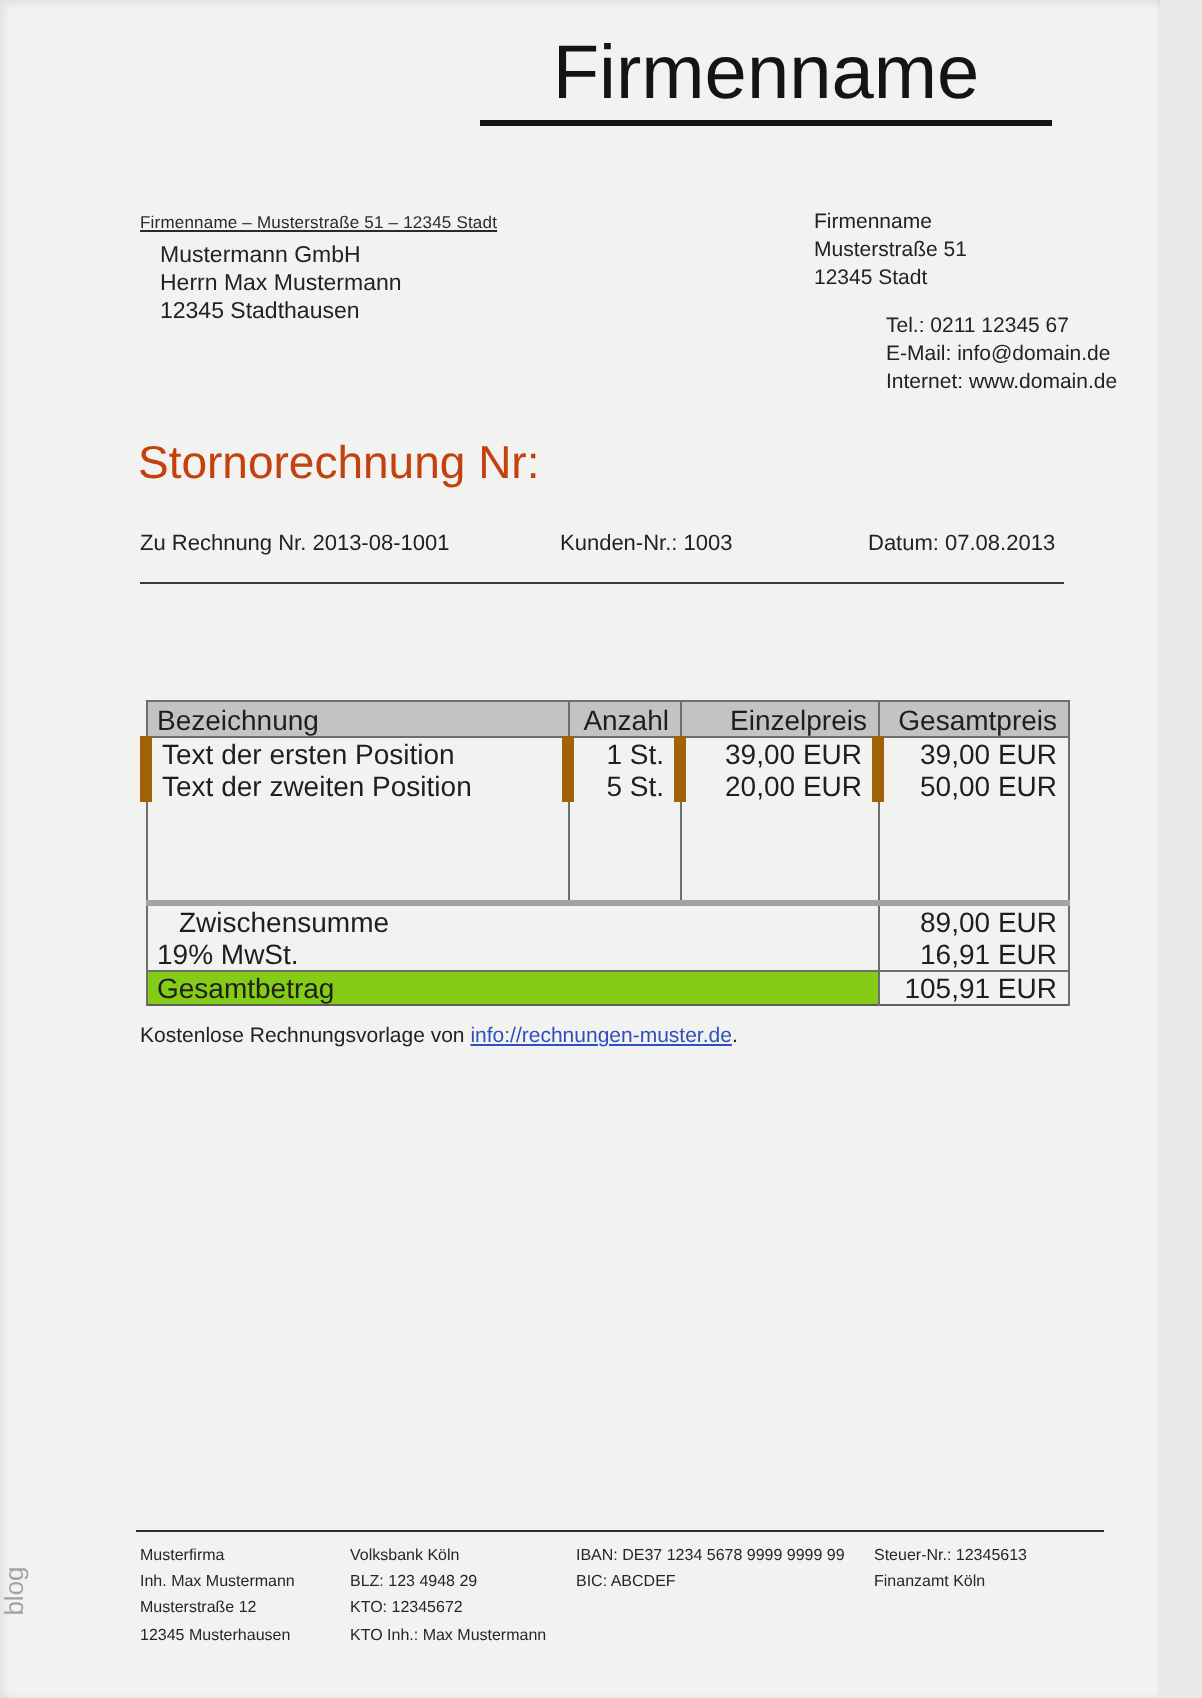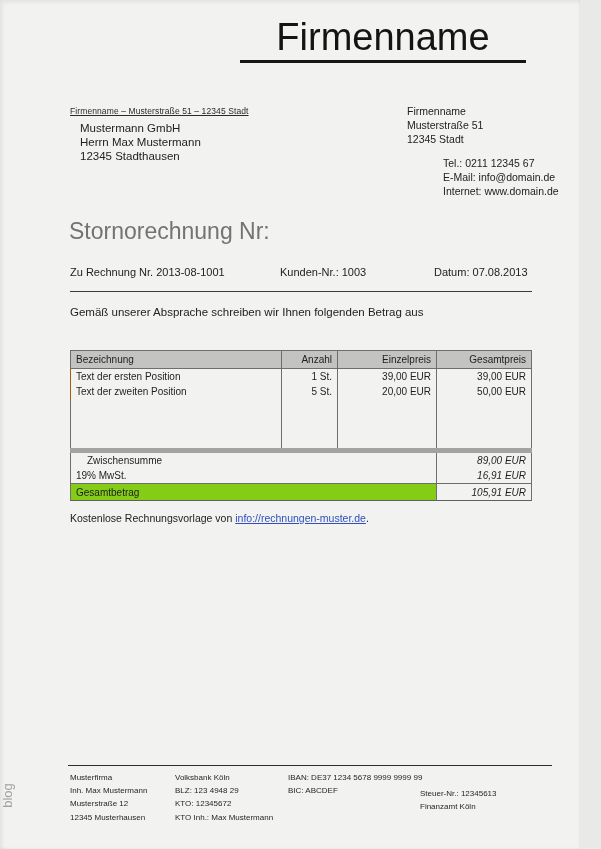--- a/index.html
+++ b/index.html
@@ -37,77 +37,77 @@
     position:absolute;top:104px;left:407px;
     font-size:10.5px;line-height:14px;color:#222;
   }
   .company-contact{
     position:absolute;top:156px;left:407px;
     font-size:10.5px;line-height:14px;color:#222;margin-left:36px;
   }
   
   .doc-heading{
     position:absolute;top:218px;left:69px;
-    font-size:23px;color:#737373;font-weight:400;
+    font-size:23px;color:#c2410c;font-weight:400;
   }
   .ref-row{position:absolute;top:266px;left:0;width:601px;font-size:11px;color:#222;}
   .ref-item-a{position:absolute;left:70px;top:0;}
   .ref-item-b{position:absolute;left:280px;top:0;}
   .ref-item-c{position:absolute;left:434px;top:0;}
   .hrule{
     position:absolute;left:70px;width:462px;height:0;
     border-top:1px solid #3c3c3c;
   }
   .hrule.ref-rule{top:291px;}
   
   .intro{
     position:absolute;top:305px;left:70px;width:420px;
     font-size:11.5px;line-height:15.5px;color:#222;
   }
   
   table.items{
     position:absolute;top:350px;left:70px;width:461px;
     border-collapse:collapse;table-layout:fixed;
-    font-size:10px;color:#1e1e1e;
+    font-size:14px;color:#1e1e1e;
     border:1px solid #5f5f5f;
   }
   table.items col.c1{width:211px;}
   table.items col.c2{width:56px;}
   table.items col.c3{width:99px;}
   table.items col.c4{width:95px;}
   table.items td,table.items th{
     padding:0 5px;font-weight:400;overflow:hidden;white-space:nowrap;
   }
   tr.head th{
     height:17px;background:#c3c3c1;
     border:1px solid #6e6e6e;
     text-align:right;
   }
   tr.head th.first{text-align:left;}
   tr.item td{
     height:15px;
-    border-left:1px solid #a16207;border-right:1px solid #6e6e6e;
+    border-left:6px solid #a16207;border-right:1px solid #6e6e6e;
     text-align:right;
     margin-left:12px;
   }
   tr.item td.first{text-align:left;}
   tr.filler td{
     height:49px;
     border-left:1px solid #6e6e6e;border-right:1px solid #6e6e6e;
   }
   tr.total td{
     height:15px;
     border-top:0;
   }
   tr.total td.t-label{border-left:1px solid #6e6e6e;}
   tr.total td.t-value{
     text-align:right;
-    border-left:1px solid #6e6e6e;border-right:1px solid #6e6e6e;font-style:italic;
-  }
-  tr.total.first-total td{border-top:5px solid #a3a3a3;padding-left:16px;}
+    border-left:1px solid #6e6e6e;border-right:1px solid #6e6e6e;
+  }
+  tr.total.first-total td{border-top:3px solid #a3a3a3;padding-left:16px;}
   tr.total.grand td{border-top:1px solid #6e6e6e;height:16px;}
   tr.total.grand td.t-label{background:#84cc16;}
   
   .note{
     position:absolute;top:512px;left:70px;
     font-size:10.5px;color:#222;
   }
   .note a{color:#2f4fc0;text-decoration:underline;cursor:pointer;}
   
   .footer-rule{
@@ -115,21 +115,21 @@
     border-top:1px solid #2e2e2e;
   }
   .footer-col{
     position:absolute;top:771px;
     font-size:8px;line-height:13.2px;color:#262626;
     white-space:nowrap;
   }
   .footer-col.c1{left:70px;}
   .footer-col.c2{left:175px;}
   .footer-col.c3{left:288px;}
-  .footer-col.c4{left:420px;margin-top:16px;}
+  .footer-col.c4{left:437px;}
   
   .watermark{
     position:absolute;left:-9px;top:788px;width:32px;height:15px;
     transform:rotate(-90deg);
     font-size:13px;color:#a3a3a1;text-align:center;
   }
 </style>
 </head>
 <body>
 
@@ -159,21 +159,20 @@
   <div class="doc-heading">Stornorechnung Nr:</div>
 
   <div class="ref-row">
     <span class="ref-item-a">Zu Rechnung Nr. 2013-08-1001</span>
     <span class="ref-item-b">Kunden-Nr.: 1003</span>
     <span class="ref-item-c">Datum: 07.08.2013</span>
   </div>
   <div class="hrule ref-rule"></div>
 
   <div class="intro">
-    <div>Gemäß unserer Absprache schreiben wir Ihnen folgenden Betrag aus</div>
   </div>
 
   <table class="items">
     <colgroup>
         <col class="c1">
         <col class="c2">
         <col class="c3">
         <col class="c4">
       </colgroup>
     <tbody>

